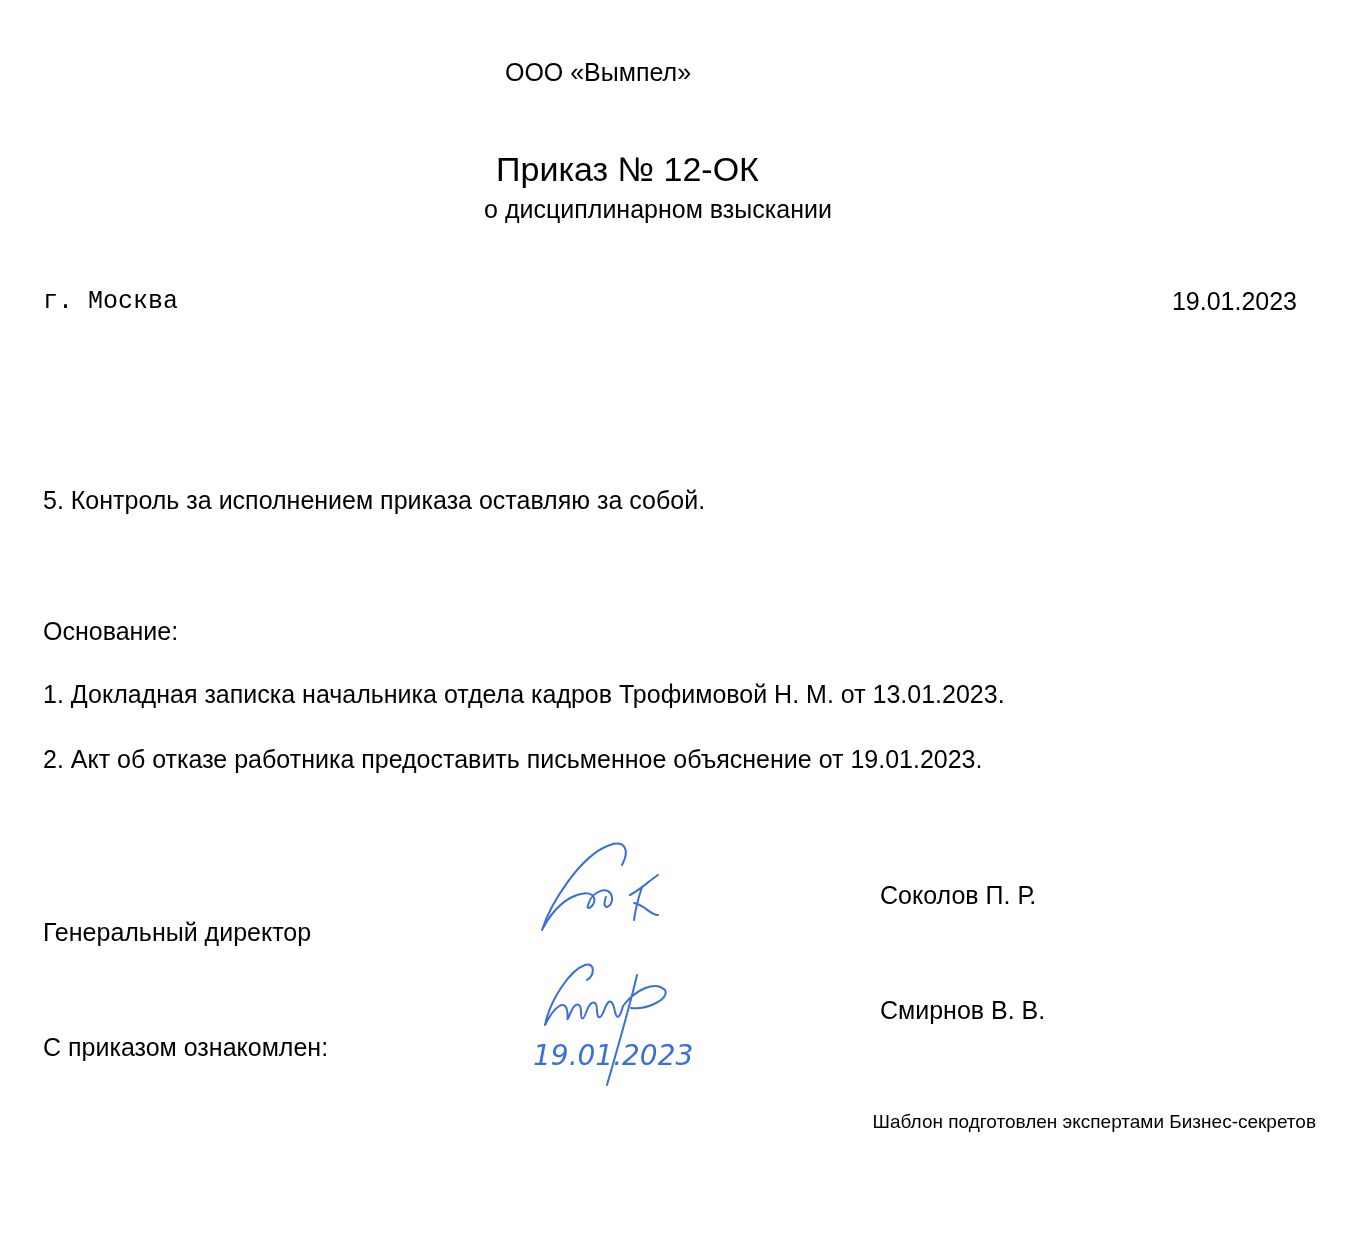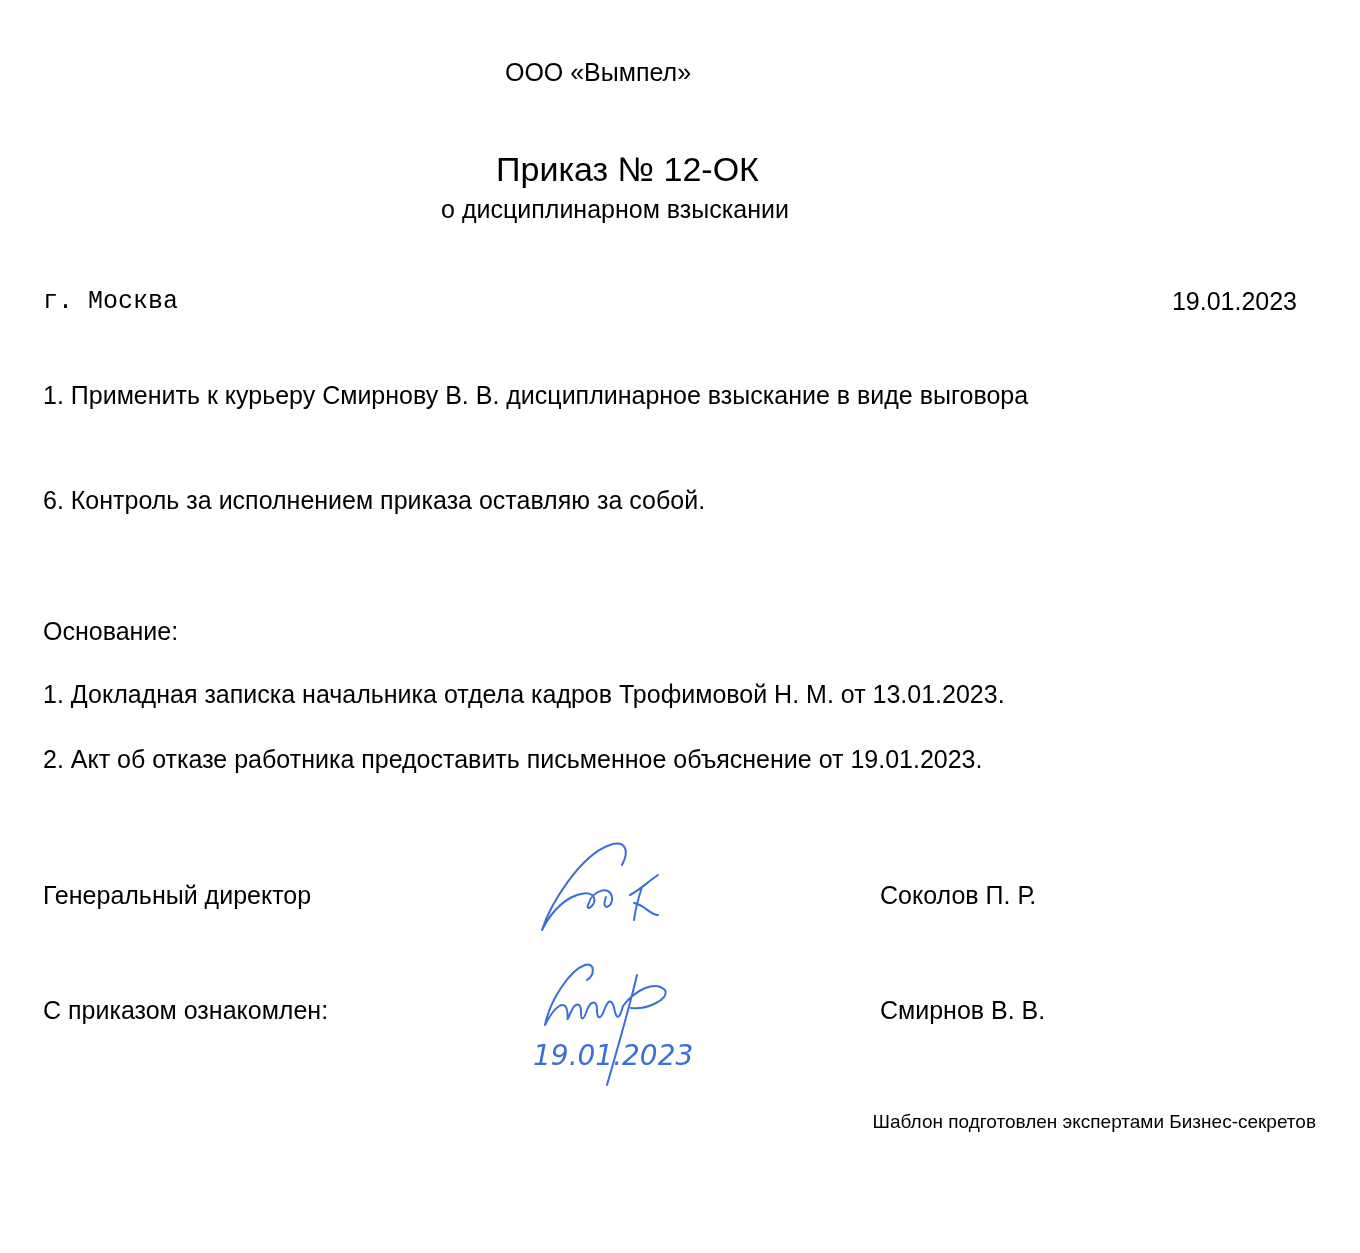--- a/index.html
+++ b/index.html
@@ -3,44 +3,43 @@
   <meta charset="utf-8">
   <style>
     html, body { margin: 0; padding: 0; background: #ffffff; }
     body {
       width: 1360px; height: 1253px; position: relative; overflow: hidden;
       font-family: "Liberation Sans", sans-serif; color: #000000;
     }
     .abs { position: absolute; white-space: nowrap; }
     .org { left: 0; width: 1196px; top: 58px; text-align: center; font-size: 25px; }
     .title { left: 0; width: 1255px; top: 150px; text-align: center; font-size: 34px; }
-    .subtitle { left: 0; width: 1230px; top: 195px; text-align: center; font-size: 25px; }
+    .subtitle { left: 0; width: 1230px; top: 195px; text-align: center; font-size: 25px; padding-left: 43px; }
     .city { left: 43px; top: 287px; font-size: 25px; font-family: Liberation Mono, monospace; }
     .date { right: 63px; top: 287px; font-size: 25px; }
     .p { left: 43px; font-size: 25px; line-height: 38px; }
-    .sign-label { left: 43px; font-size: 25px; }
+    .sign-label { left: 43px; font-size: 25px; margin-top: 37px; }
     .sign-name { left: 880px; font-size: 25px; }
     .footer { right: 44px; top: 1111px; font-size: 19px; }
     svg.sig { position: absolute; }
   </style>
 </head>
 <body>
 
 <div>
   <div class="abs org">ООО «Вымпел»</div>
   <div class="abs title">Приказ № 12-ОК</div>
   <div class="abs subtitle">о дисциплинарном взыскании</div>
 
   <div class="abs city">г. Москва</div>
   <div class="abs date">19.01.2023</div>
 
   <div class="abs p" style="top:376px;">
-    <div>1. Применить к курьеру Смирнову В. В. дисциплинарное взыскание в виде выговора</div>
   </div>
-  <div class="abs p" style="top:481px;">6. Контроль за исполнением приказа оставляю за собой.</div>
+  <div class="abs p" style="top:481px;">5. Контроль за исполнением приказа оставляю за собой.</div>
 
   <div class="abs p" style="top:612px;">Основание:</div>
   <div class="abs p" style="top:675px;">1. Докладная записка начальника отдела кадров Трофимовой Н. М. от 13.01.2023.</div>
   <div class="abs p" style="top:740px;">2. Акт об отказе работника предоставить письменное объяснение от 19.01.2023.</div>
 
   <div class="abs sign-label" style="top:881px;">Генеральный директор</div>
   <svg class="sig" style="left:530px; top:835px;" width="160" height="100" viewBox="0 0 160 100">
     <path d="M12 95 C20 70, 50 20, 80 10 C95 5, 100 15, 92 30 M12 95 C30 60, 55 55, 62 60 C70 68, 55 78, 58 70 C62 55, 80 50, 82 62 C84 72, 70 78, 76 62 M100 60 C110 55, 120 45, 128 40 M104 85 C106 70, 110 58, 112 52 M104 68 C115 70, 120 80, 128 80" fill="none" stroke="#3a6fd8" stroke-width="2" stroke-linecap="round"></path>
   </svg>
   <div class="abs sign-name" style="top:881px;">Соколов П. Р.</div>

